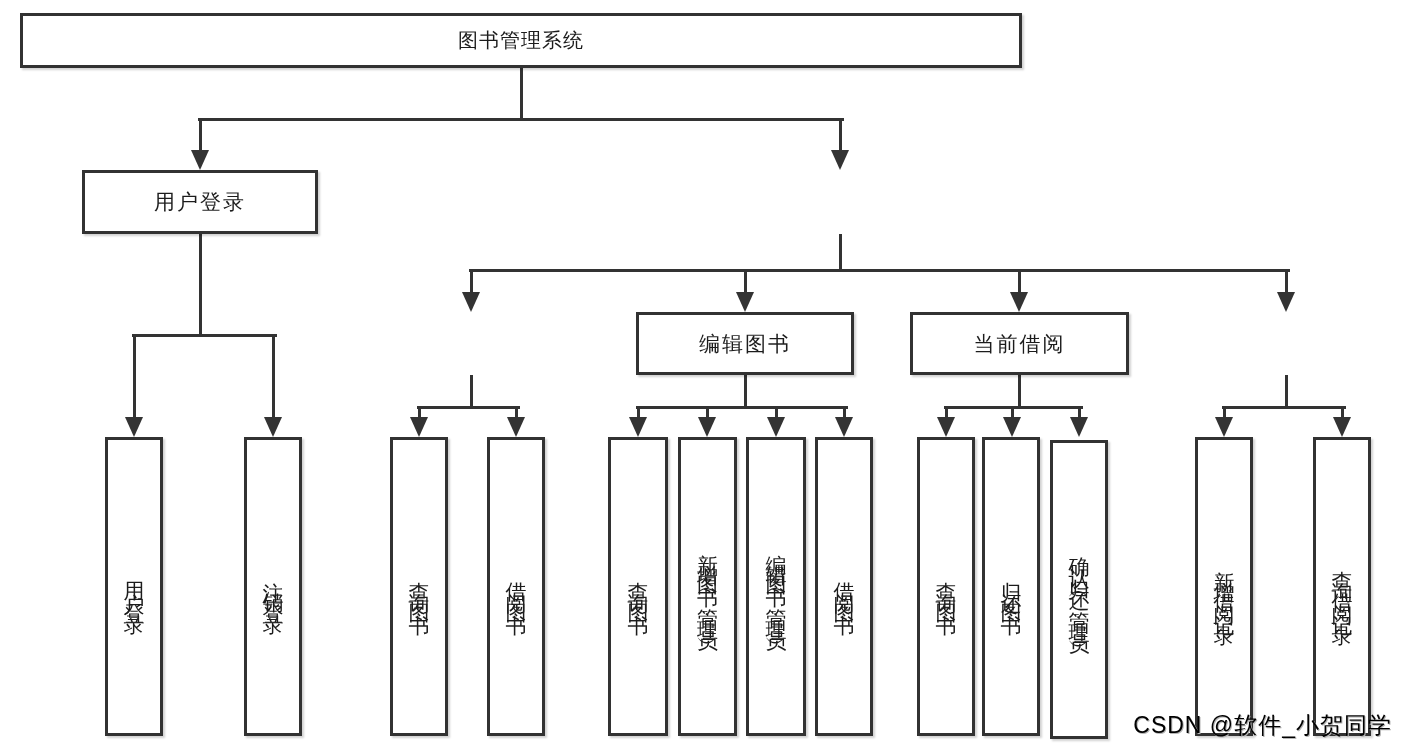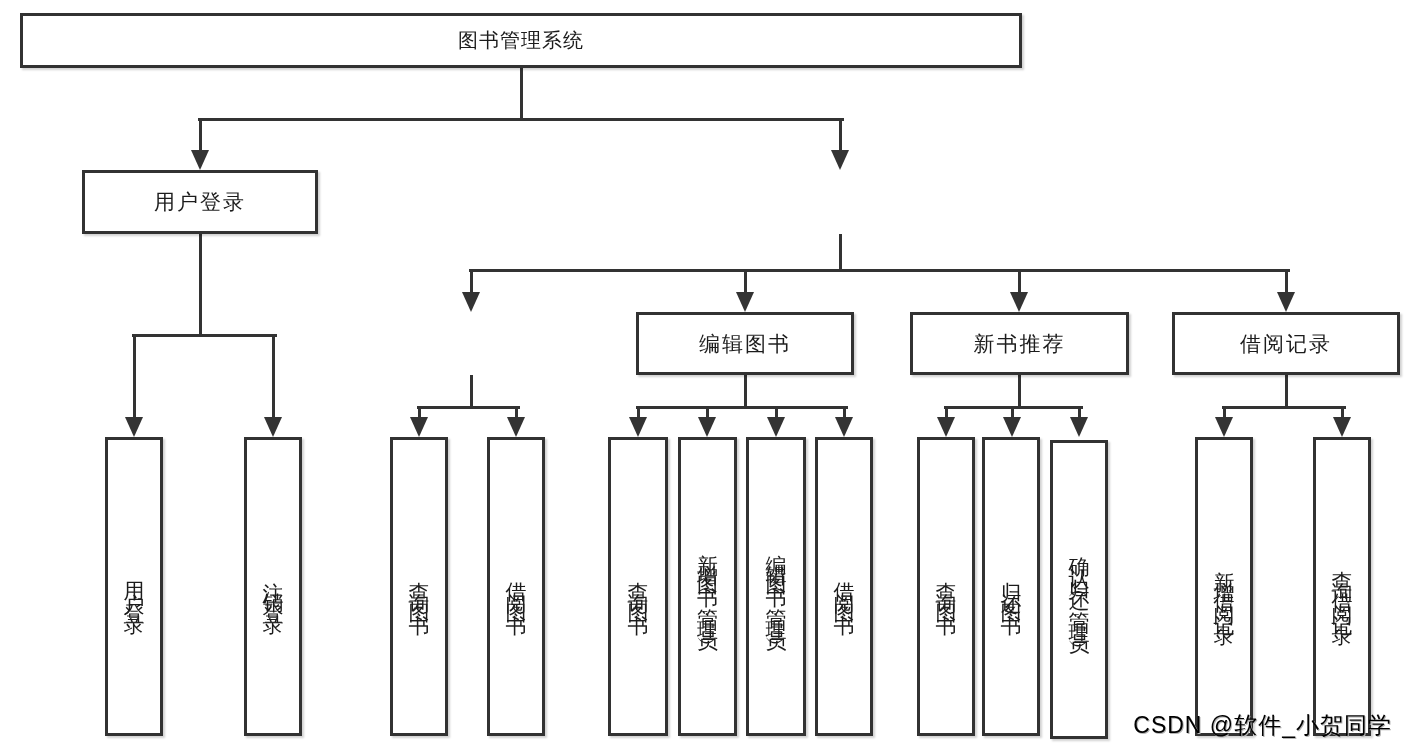--- a/index.html
+++ b/index.html
@@ -122,24 +122,21 @@
   </div>
 
   <div class="box h" style="left:82px;top:170px;width:236px;height:64px">
     <span>用户登录</span>
   </div>
 
   <div class="box h" style="left:636px;top:312px;width:218px;height:63px">
     <span>编辑图书</span>
   </div>
   <div class="box h" style="left:910px;top:312px;width:219px;height:63px">
-    <span>新书推荐</span>
-  </div>
-  <div class="box h" style="left:1172px;top:312px;width:228px;height:63px">
-    <span>借阅记录</span>
+    <span>当前借阅</span>
   </div>
 
   <div class="box v" style="left:105px;top:437px;width:58px;height:299px">
     <span>用户登录</span>
   </div>
   <div class="box v" style="left:244px;top:437px;width:58px;height:299px">
     <span>注销登录</span>
   </div>
 
   <div class="box v" style="left:390px;top:437px;width:58px;height:299px">

